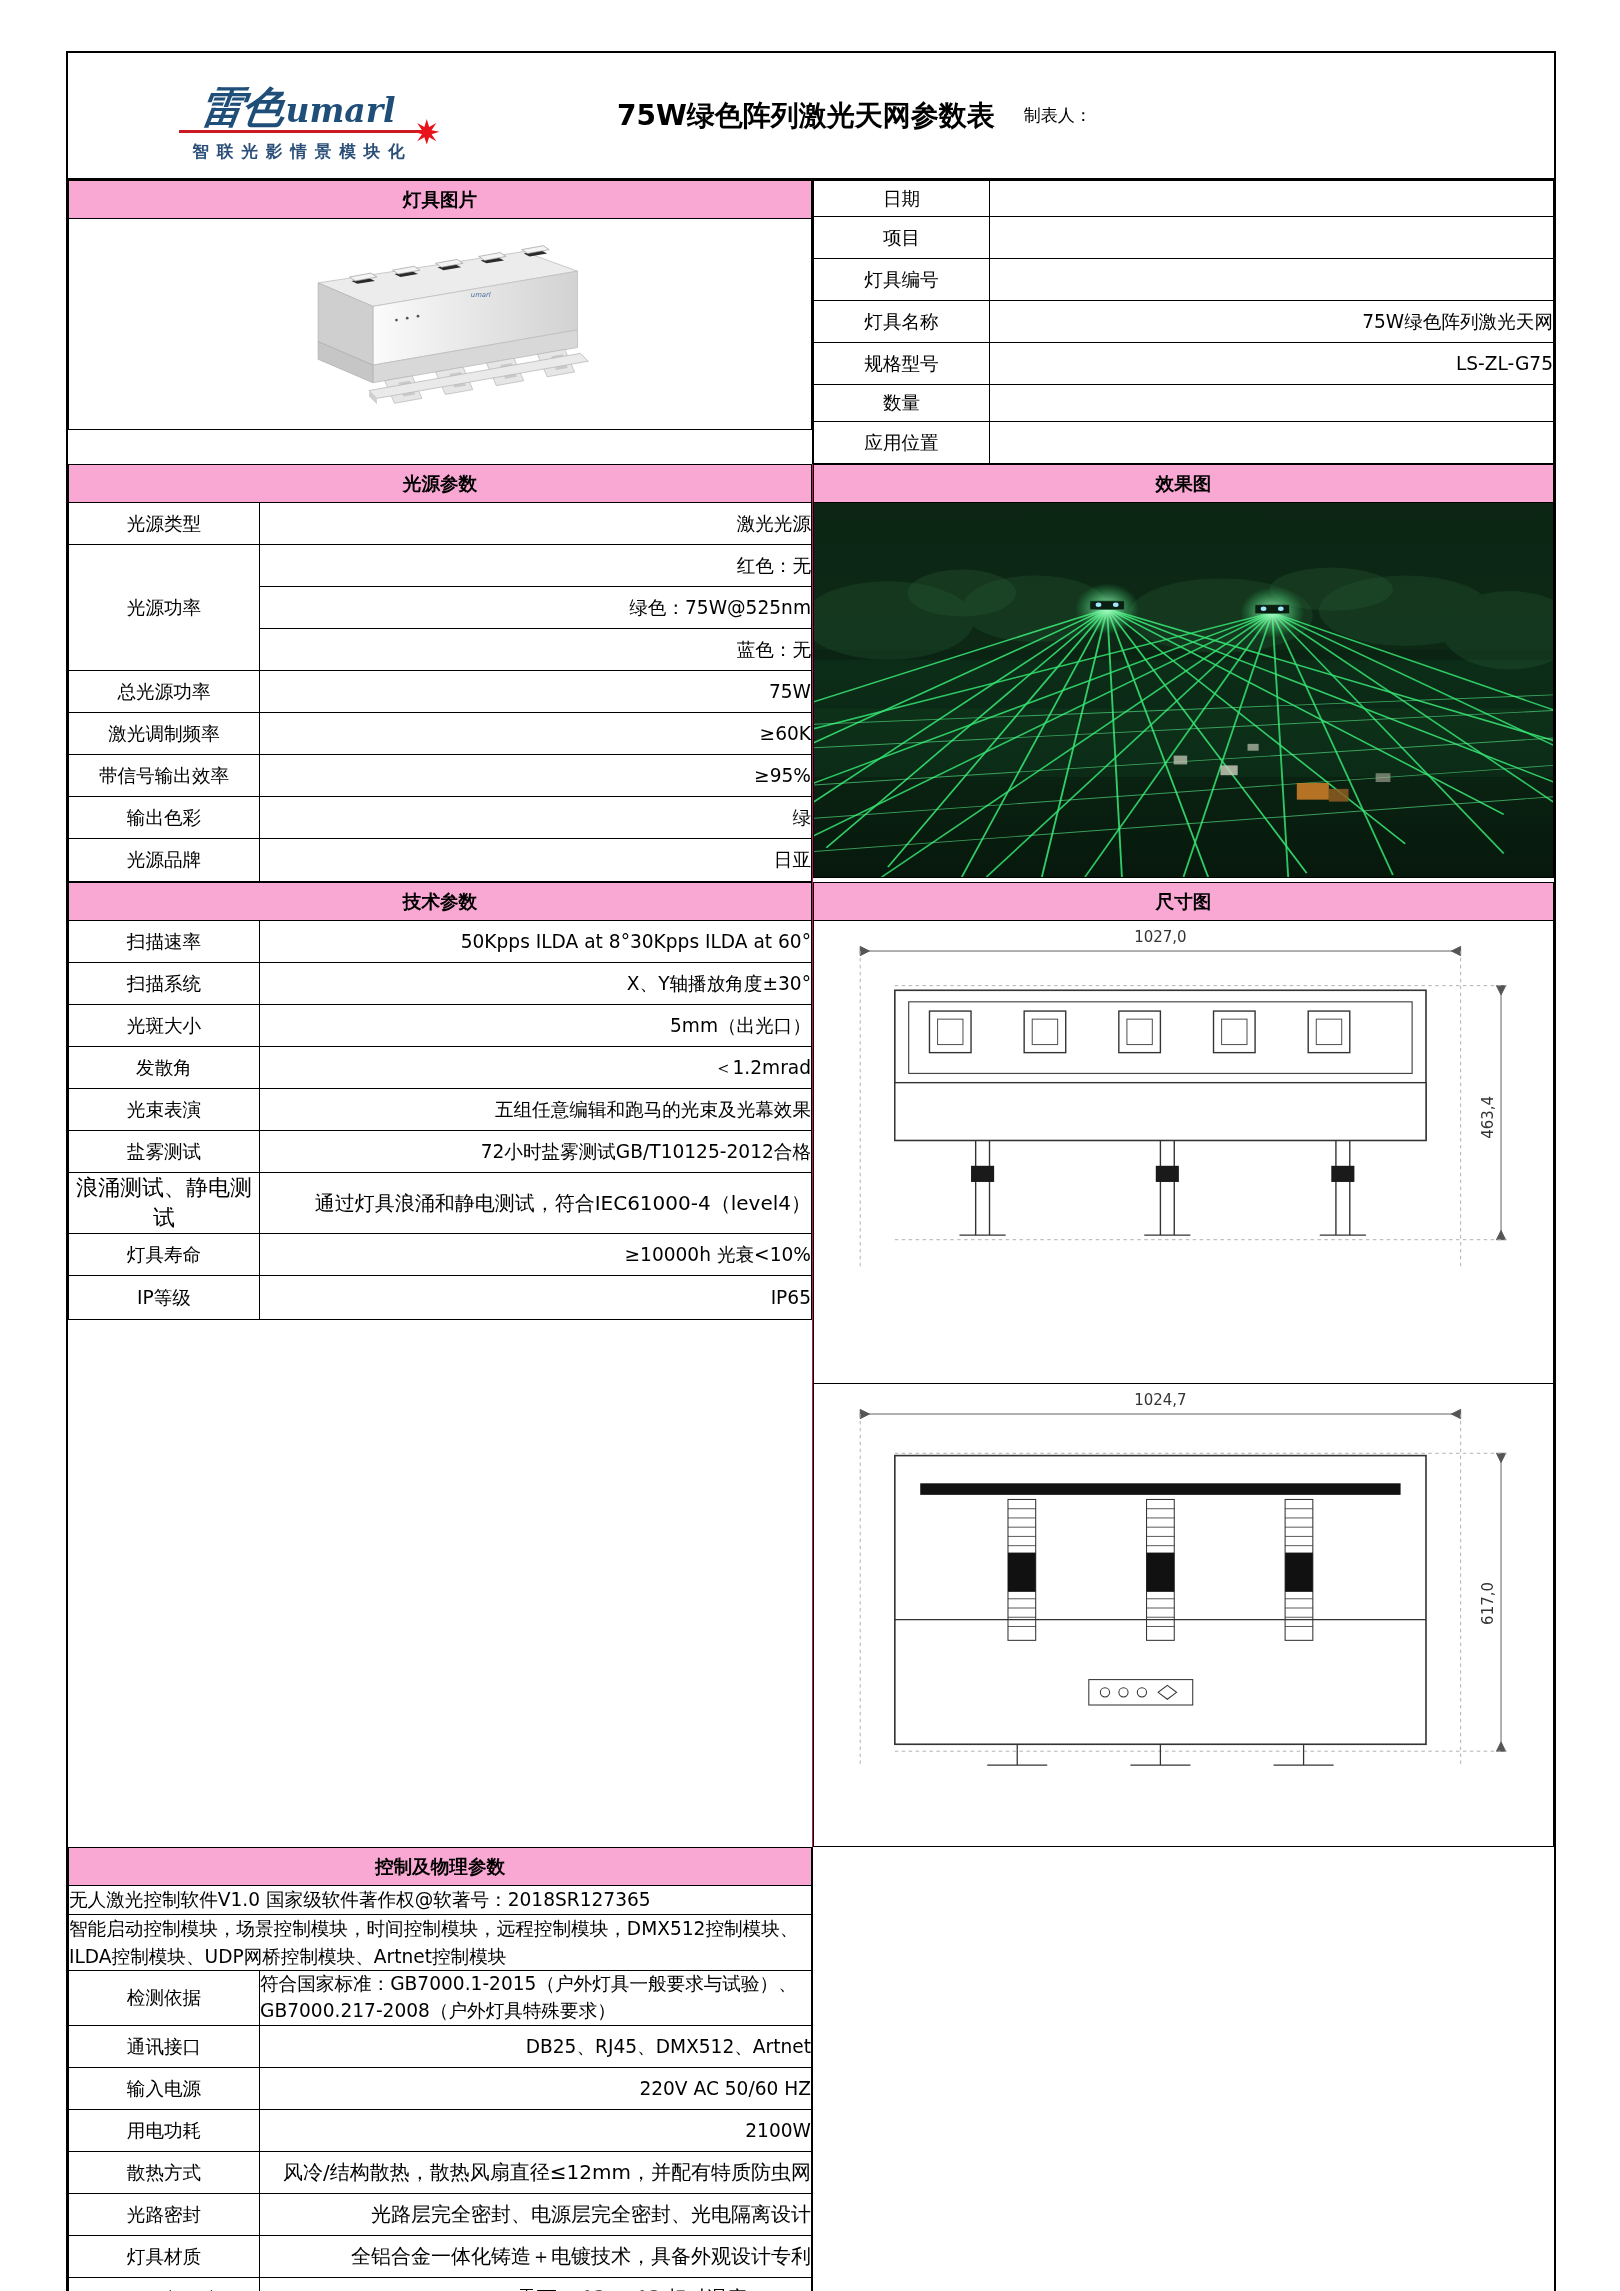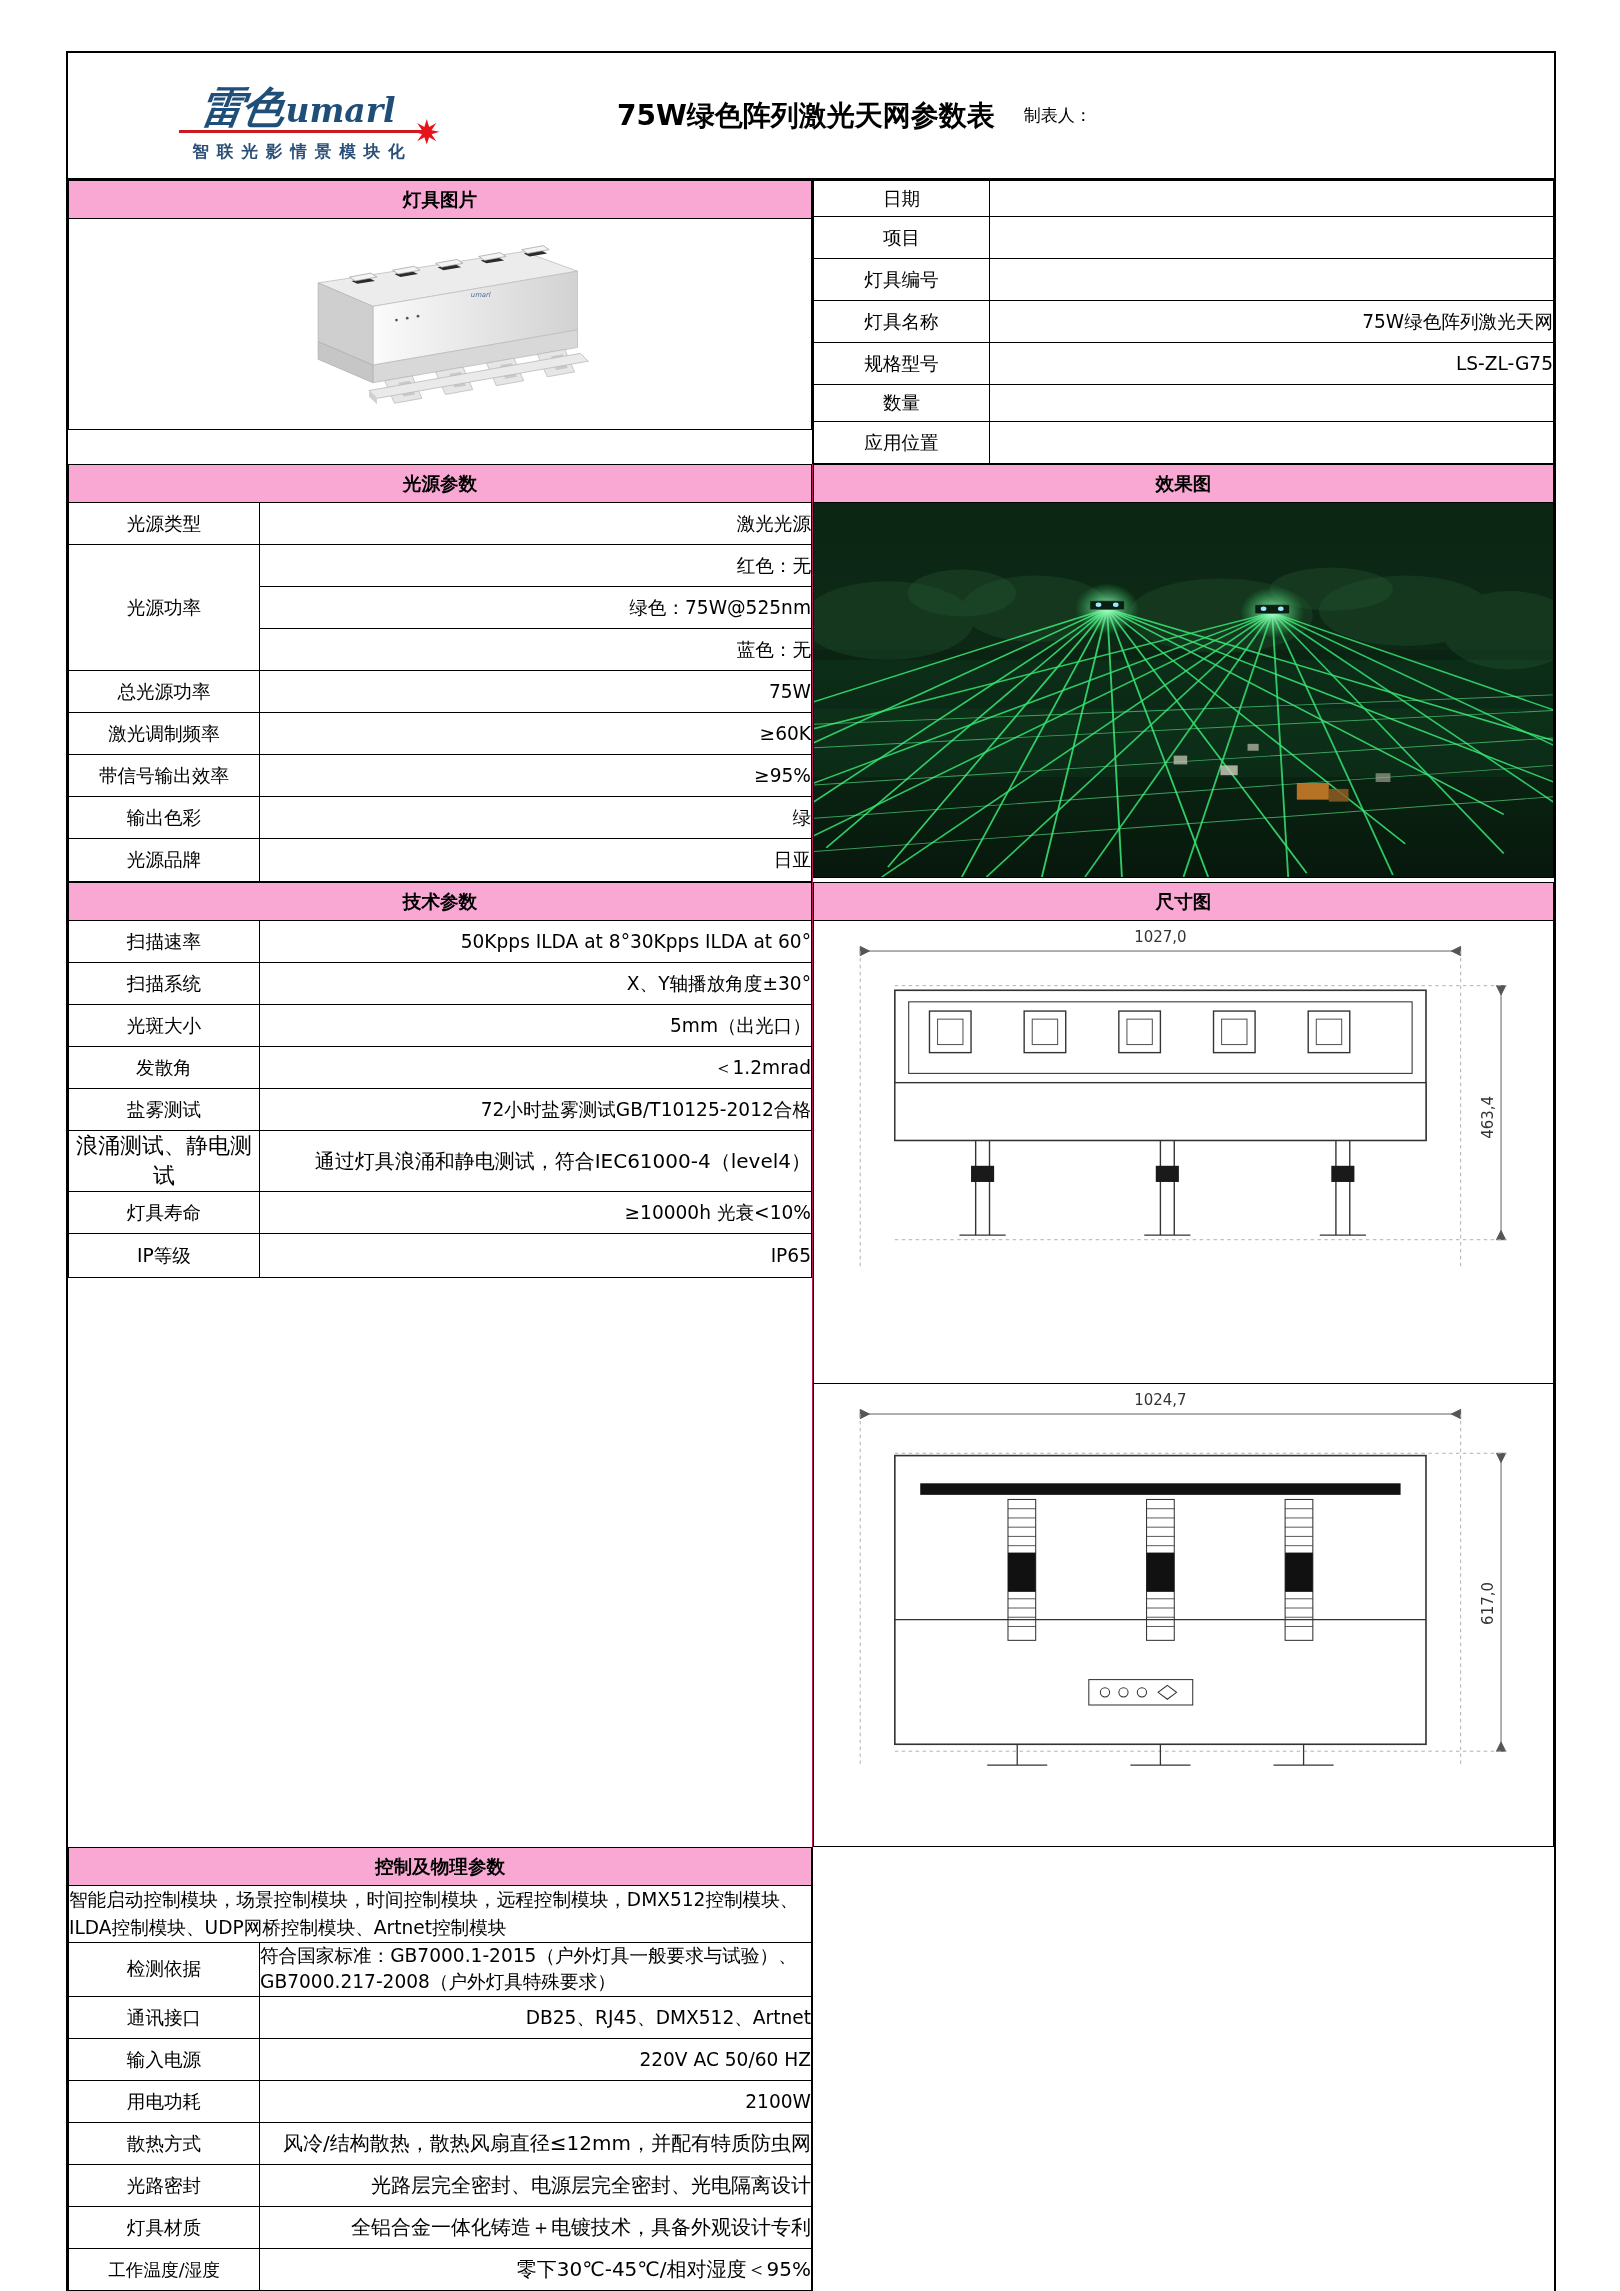--- a/index.html
+++ b/index.html
@@ -529,20 +529,24 @@
             <td class="lbl">扫描系统</td>
             <td class="val">X、Y轴播放角度±30°</td>
           </tr>
           <tr>
             <td class="lbl">光斑大小</td>
             <td class="val">5mm（出光口）</td>
           </tr>
           <tr>
             <td class="lbl">发散角</td>
             <td class="val">＜1.2mrad</td>
+          </tr>
+          <tr>
+            <td class="lbl">光束表演</td>
+            <td class="val">五组任意编辑和跑马的光束及光幕效果</td>
           </tr>
           <tr>
             <td class="lbl">盐雾测试</td>
             <td class="val">72小时盐雾测试GB/T10125-2012合格</td>
           </tr>
           <tr>
             <td class="lbl" style="font-size:22px">浪涌测试、静电测试</td>
             <td class="val small">通过灯具浪涌和静电测试，符合IEC61000-4（level4）</td>
           </tr>
           <tr>
@@ -725,20 +729,23 @@
         <table class="grid">
           <colgroup>
               <col style="width:191px">
               <col>
             </colgroup>
           <tbody>
               <tr>
                 <td class="secbar" colspan="2">控制及物理参数</td>
               </tr>
           <tr>
+            <td class="fullrow" colspan="2">无人激光控制软件V1.0  国家级软件著作权@软著号：2018SR127365</td>
+          </tr>
+          <tr>
             <td class="fullrow" colspan="2">智能启动控制模块，场景控制模块，时间控制模块，远程控制模块，DMX512控制模块、ILDA控制模块、UDP网桥控制模块、Artnet控制模块</td>
           </tr>
           <tr>
             <td class="lbl">检测依据</td>
             <td class="multiline">符合国家标准：GB7000.1-2015（户外灯具一般要求与试验）、GB7000.217-2008（户外灯具特殊要求）</td>
           </tr>
           <tr>
             <td class="lbl">通讯接口</td>
             <td class="val">DB25、RJ45、DMX512、Artnet</td>
           </tr>

